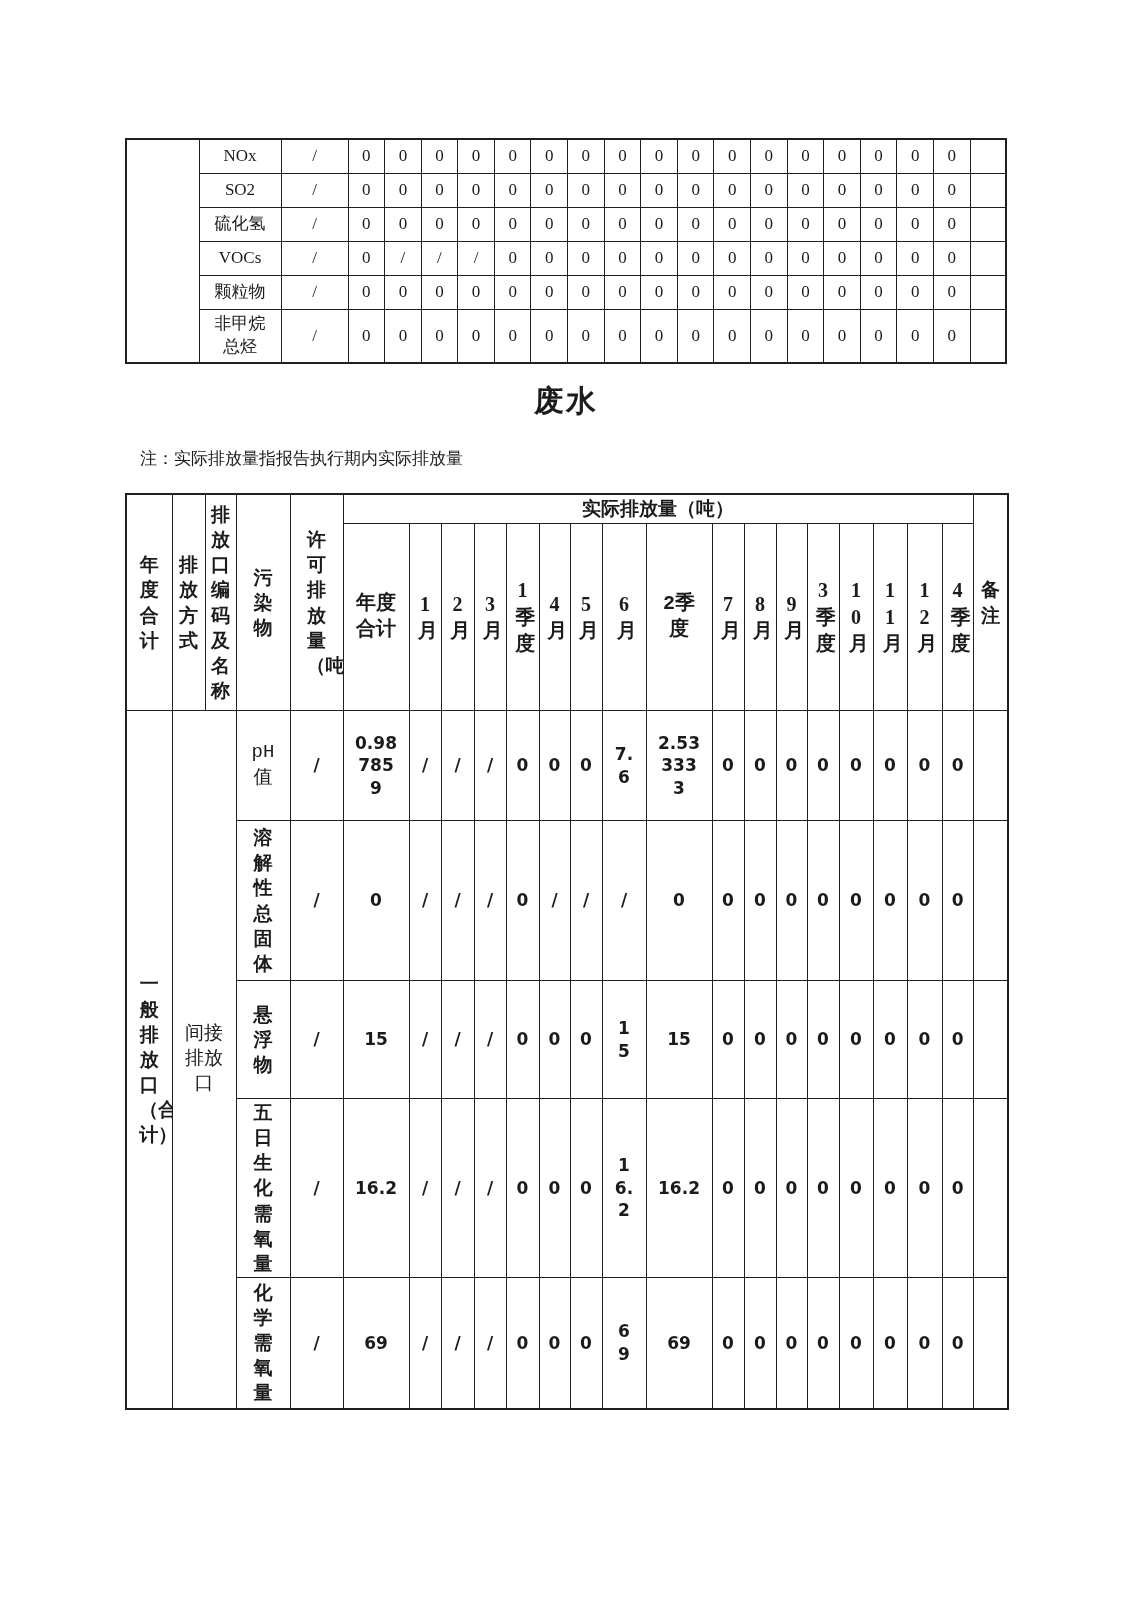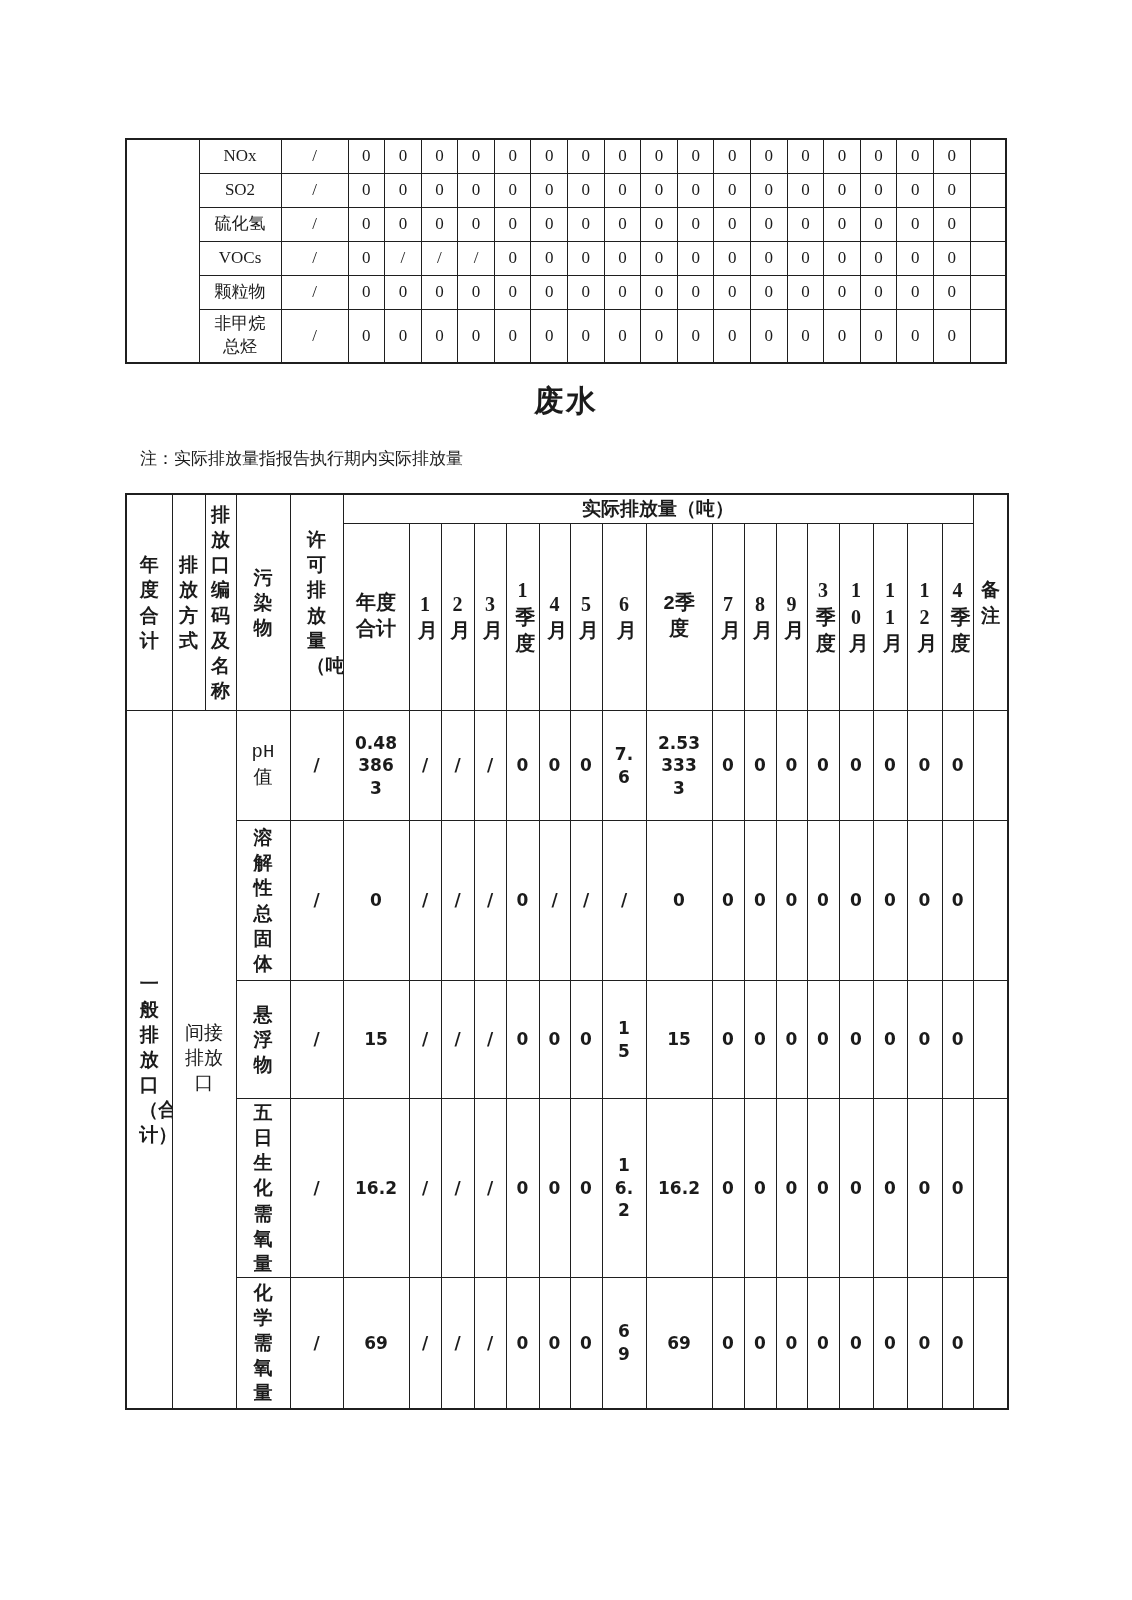--- a/index.html
+++ b/index.html
@@ -252,21 +252,21 @@
       <th class="sub"><span class="stk vm">12月</span></th>
       <th class="sub"><span class="stk vm">4季度</span></th>
     </tr>
   </thead>
   <tbody id="water-body">
       <tr style="height: 110px;">
         <td class="lab" rowspan="5"><span class="stk v1">一般排放口（合计）</span></td>
         <td class="lab" rowspan="5" colspan="2"><span class="stk v2">间接排放口</span></td>
         <td class="lab"><span class="stk v2">pH值</span></td>
         <td class="num"><span class="stk">/</span></td>
-        <td class="num"><span class="stk va">0.483863</span></td>
+        <td class="num"><span class="stk va">0.987859</span></td>
         <td class="num"><span class="stk">/</span></td>
         <td class="num"><span class="stk">/</span></td>
         <td class="num"><span class="stk">/</span></td>
         <td class="num"><span class="stk">0</span></td>
         <td class="num"><span class="stk">0</span></td>
         <td class="num"><span class="stk">0</span></td>
         <td class="num"><span class="stk vb">7.6</span></td>
         <td class="num"><span class="stk va">2.533333</span></td>
         <td class="num"><span class="stk">0</span></td>
         <td class="num"><span class="stk">0</span></td>

